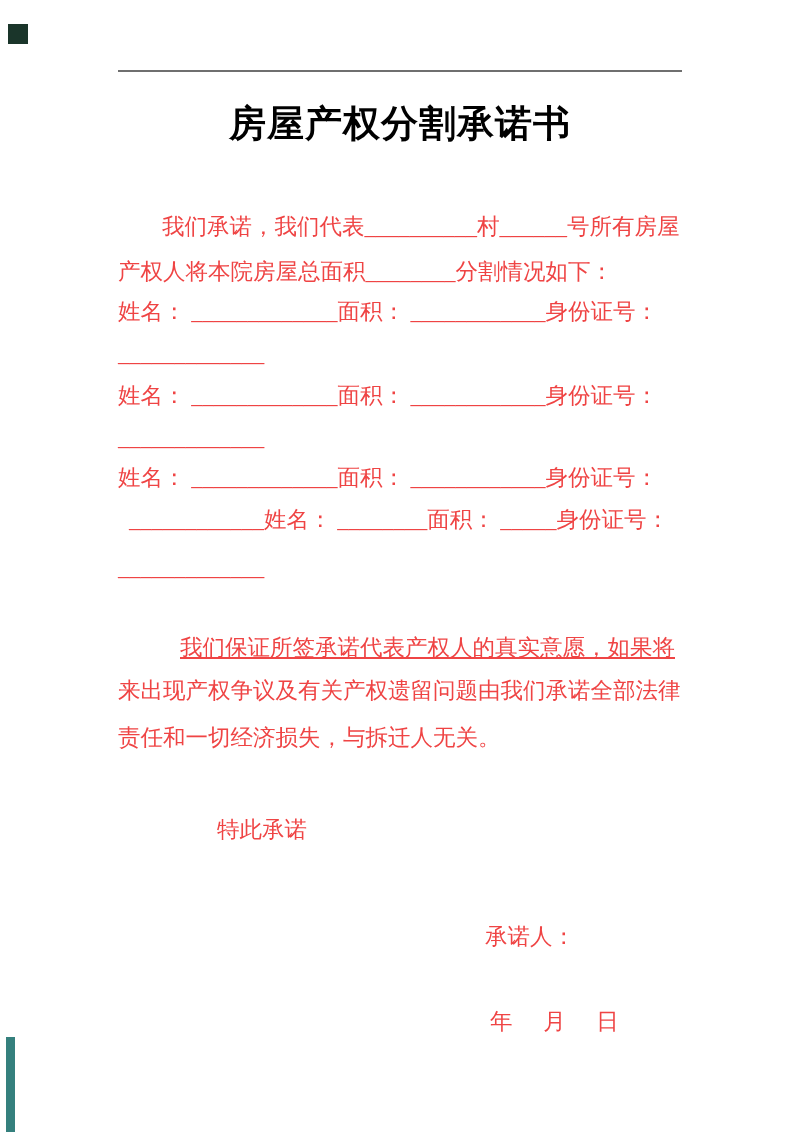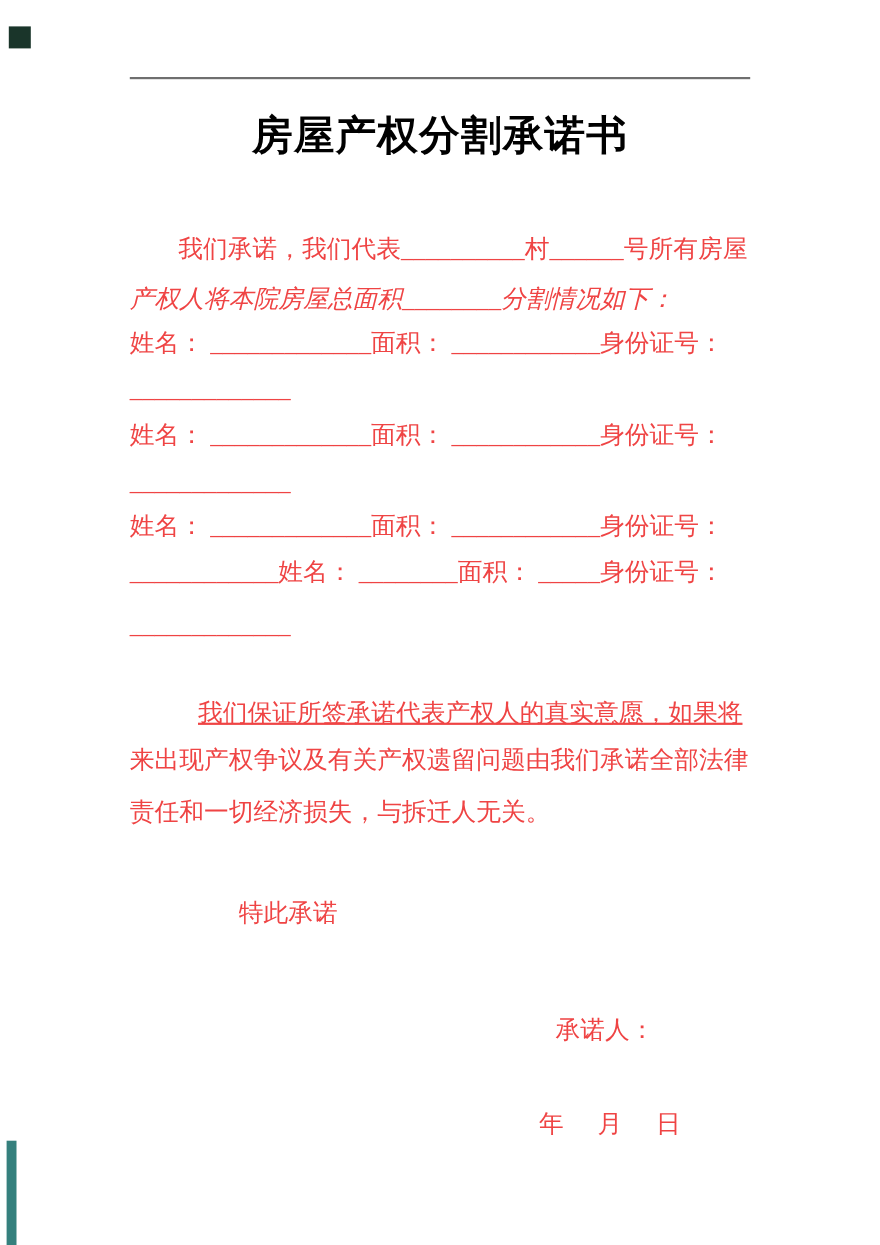--- a/index.html
+++ b/index.html
@@ -38,33 +38,33 @@
     letter-spacing: 1px;
     line-height: 44px;
   }
   .line {
     position: absolute; left: 118px;
     font-size: 22.5px; line-height: 27px;
     white-space: pre;
     color: #ef4444;
   }
   .l-intro1 { top: 213px; text-indent: 44px; }
-  .l-intro2 { top: 258px; font-style: italic; }
+  .l-intro2 { top: 258px; }
   .l-r1     { top: 298px; }
   .l-r1c    { top: 340px; }
   .l-r2     { top: 382px; }
   .l-r2c    { top: 424px; }
   .l-r3     { top: 464px; }
-  .l-r4     { top: 506px; }
+  .l-r4     { top: 506px; margin-left: 11px; }
   .l-r4c    { top: 554px; }
   .l-p2l1   { top: 634px; text-indent: 62px; text-decoration: underline; }
   .l-p2l2   { top: 679px; font-family: Liberation Mono, monospace; }
   .l-p2l3   { top: 724px; text-align: center; }
   .l-close  { top: 816px; left: 217px; }
-  .l-sig    { top: 923px; left: 485px; margin-left: 20px; }
+  .l-sig    { top: 923px; left: 485px; }
   .l-date   { top: 1008px; left: 490px; word-spacing: 25px; text-align: center; }
 </style>
 </head>
 <body>
 
 <div class="page">
 
   <div class="corner-square" style="background: rgb(26, 53, 42);"></div>
 
   <div class="edge-bar" style="background: rgb(53, 128, 125);"></div>

